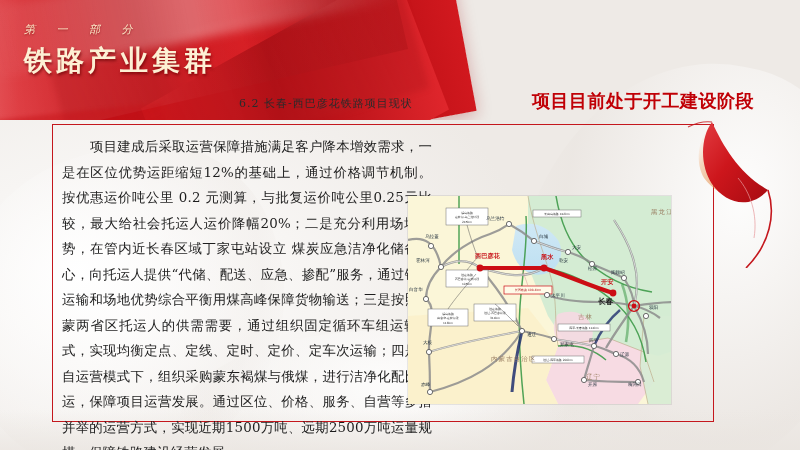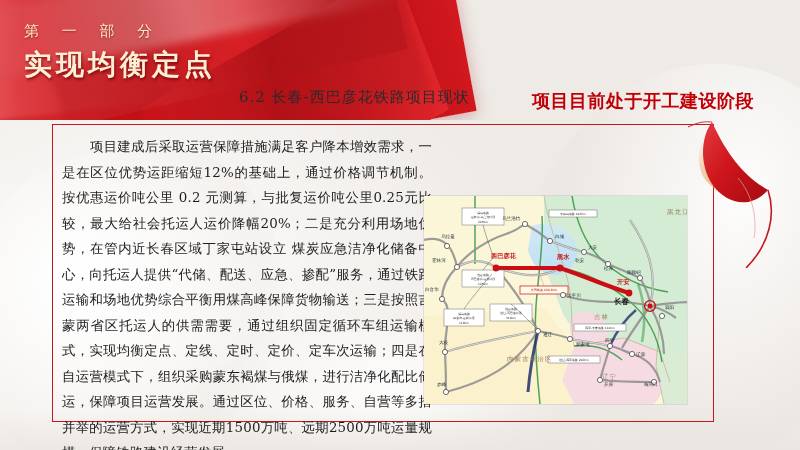--- a/index.html
+++ b/index.html
@@ -58,37 +58,37 @@
     background:linear-gradient(90deg,rgba(255,255,255,.0),rgba(255,255,255,.35),rgba(255,255,255,.0));
     transform:rotate(-11deg);filter:blur(5px);
   }
   .ribbon-drop{
     position:absolute;left:-20px;top:112px;width:190px;height:130px;
     background:linear-gradient(170deg,rgba(198,17,23,.55),rgba(198,17,23,0) 70%);
     transform:rotate(-6deg);filter:blur(2px);
   }
   #banner-text{position:absolute;left:24px;top:22px;z-index:6;}
   #part-label{
-    font-size:15px;letter-spacing:9px;color:#fde9c8;
+    font-size:11px;letter-spacing:9px;color:#fde9c8;
     text-shadow:0 1px 2px rgba(110,0,4,.6);
-    font-family:"DejaVu Sans","Liberation Sans",sans-serif;font-weight:400;
+    font-family:"DejaVu Sans","Liberation Sans",sans-serif;font-weight:400;font-style:italic;
   }
   #part-title{
     margin-top:5px;font-size:28px;letter-spacing:4px;font-weight:700;
     color:#fdf0d4;font-family:"DejaVu Serif","Liberation Serif",serif;
     text-shadow:1px 2px 3px rgba(110,0,4,.75);
   }
 
   
   #heading-row{
     position:absolute;left:0;top:88px;width:800px;height:26px;z-index:7;
     display:flex;align-items:center;
   }
   #section-title{
-    position:absolute;left:239px;top:0;font-size:15px;color:#2b2b2b;letter-spacing:1px;
+    position:absolute;left:239px;top:8px;font-size:11px;color:#2b2b2b;letter-spacing:1px;
     font-family:"DejaVu Serif","Liberation Serif",serif;white-space:nowrap;
   }
   #section-status{
     position:absolute;left:532px;top:1px;font-size:18px;color:#c00006;font-weight:700;
     letter-spacing:.5px;font-family:"DejaVu Sans","Liberation Sans",sans-serif;white-space:nowrap;
   }
 
   
   #content-frame{
     position:absolute;left:52px;top:124px;width:660px;height:296px;
@@ -105,21 +105,21 @@
   #body-text{
     position:absolute;left:62px;top:134px;width:370px;height:280px;z-index:6;
     font-family:"DejaVu Serif","Liberation Serif",serif;
     font-size:13.4px;line-height:25.5px;color:#1d1d1d;
     text-align:justify;text-justify:inter-character;
     text-indent:28px;letter-spacing:.2px;
   }
 
   
   #map-wrap{
-    position:absolute;left:424px;top:196px;width:263px;height:208px;z-index:6;
+    position:absolute;left:408px;top:196px;width:263px;height:208px;z-index:6;
     overflow:hidden;background:#fdfbe8;
     box-shadow:0 0 0 1px rgba(0,0,0,.08);
   }
   #map-svg{display:block;}
   .mlbl{font-family:"DejaVu Sans","Liberation Sans",sans-serif;fill:#24323d;}
   .city{font-size:4.6px;}
   .cityBig{font-size:7.6px;font-weight:bold;fill:#1a1a1a;}
   .cityRed{font-size:6.2px;font-weight:bold;fill:#c8151b;}
   .prov{font-size:6.4px;fill:#9a7f63;letter-spacing:1.2px;}
   .callout{font-size:2.9px;fill:#2a2a2a;}
@@ -143,21 +143,21 @@
   <div id="banner">
     <div class="ribbon-main"></div>
     <div class="ribbon-tail"></div>
     <div class="ribbon-fold-a"></div>
     <div class="ribbon-fold-b"></div>
     <div class="ribbon-hi"></div>
     <div class="ribbon-drop"></div>
 
     <div id="banner-text">
       <div id="part-label">第 一 部 分</div>
-      <div id="part-title">实现均衡定点</div>
+      <div id="part-title">铁路产业集群</div>
     </div>
   </div>
 
   <div id="heading-row">
     <div id="section-title">6.2 长春-西巴彦花铁路项目现状</div>
     <div id="section-status">项目目前处于开工建设阶段</div>
   </div>
 
   <div id="content-frame"></div>
 

